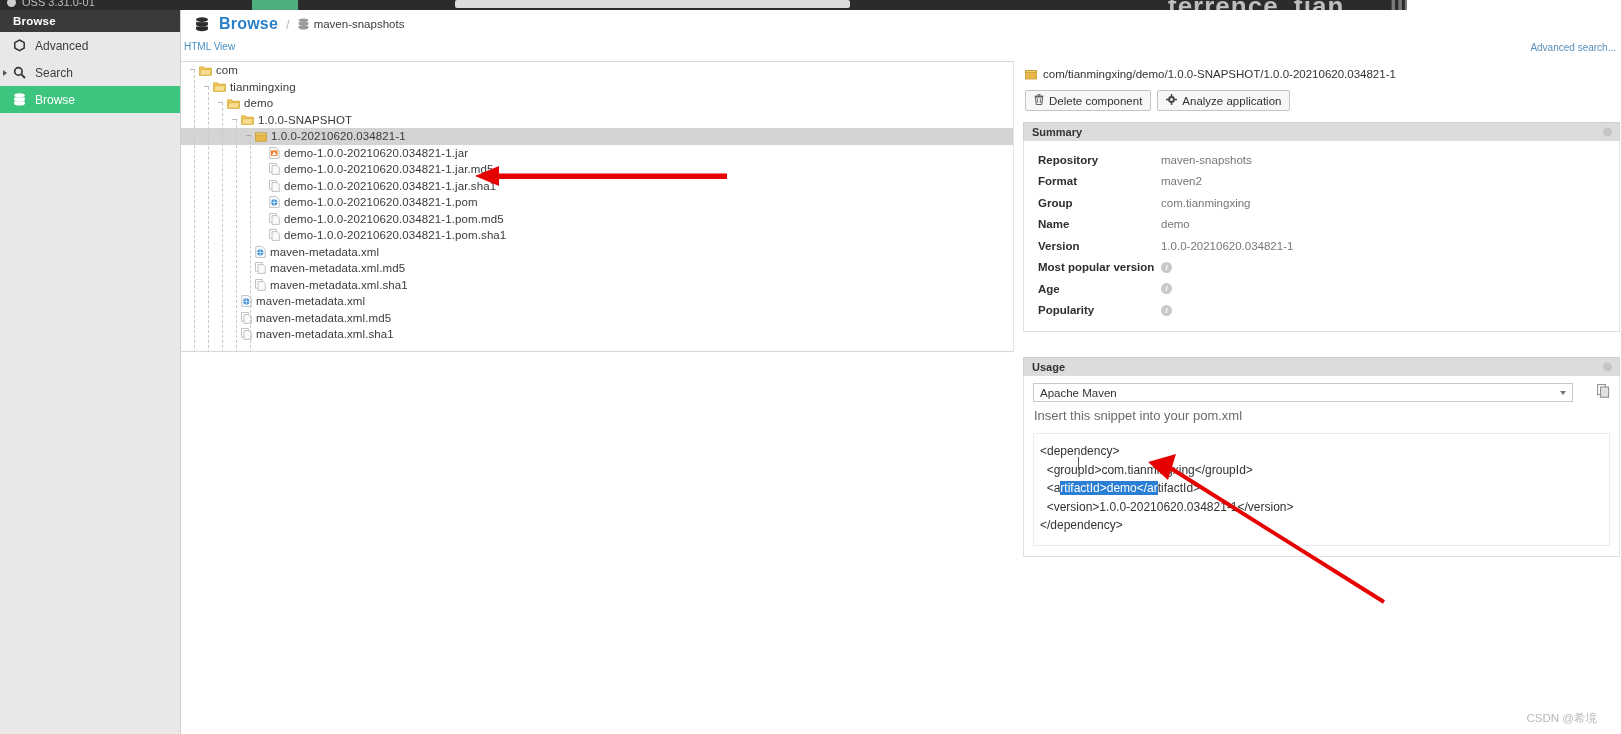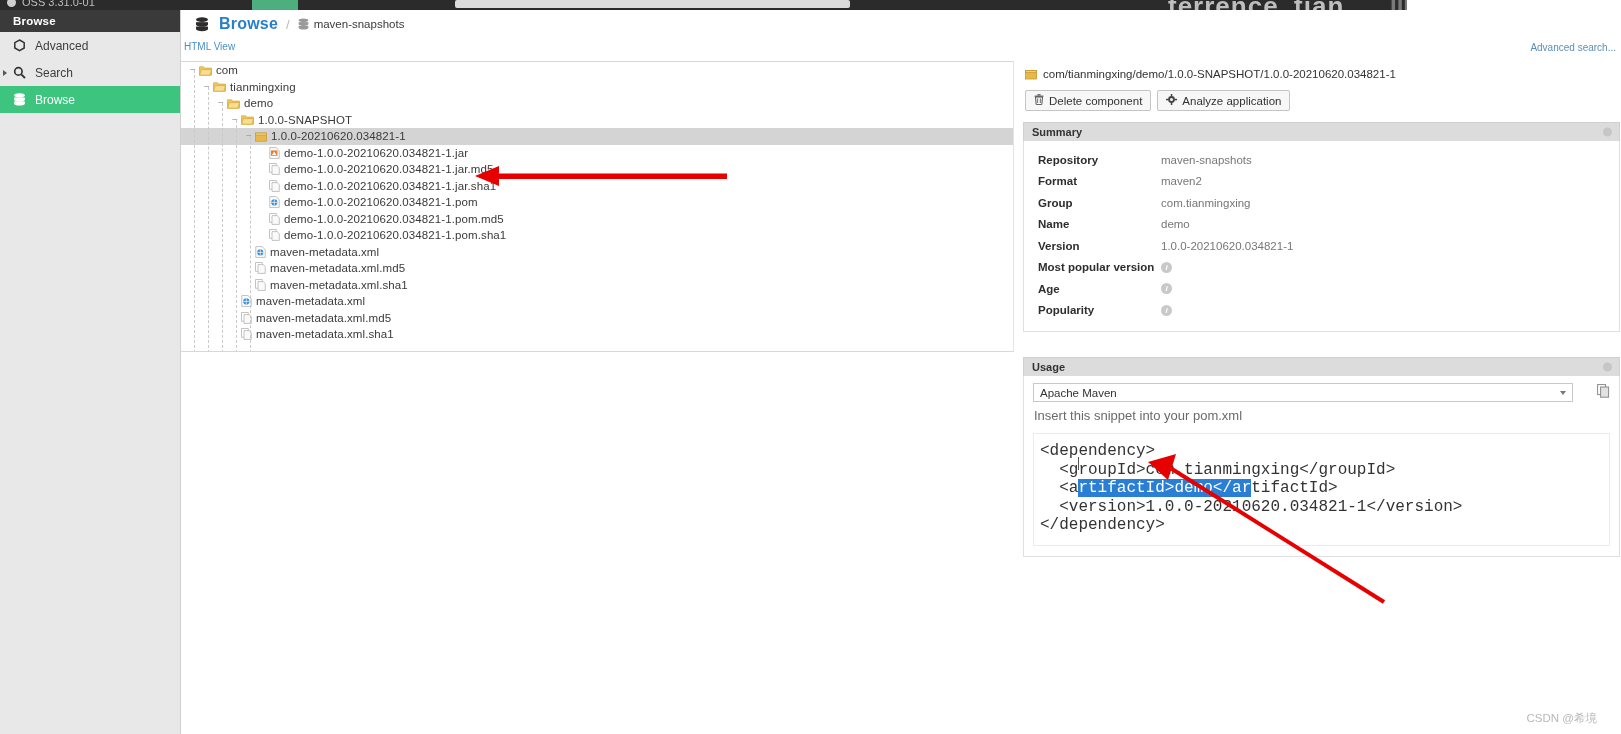--- a/index.html
+++ b/index.html
@@ -190,22 +190,22 @@
     padding: 0 6px; position: relative; cursor: pointer;
   }
   .selcaret {
     position: absolute; right: 6px; top: 50%; transform: translateY(-50%);
     width: 0; height: 0; border-top: 4px solid #777;
     border-left: 3.5px solid transparent; border-right: 3.5px solid transparent;
   }
   .hint { font-size: 13px; color: #6a6a6a; margin: 6px 0 10px 1px; }
   .snippet {
     border: 1px solid #ececec; background: #fff;
-    padding: 8px 6px 10px 6px; font-size: 16px; color: #333;
-    line-height: 18.5px; white-space: pre; cursor: text; font-family: Liberation Mono, monospace;
+    padding: 8px 6px 10px 6px; font-size: 12px; color: #333;
+    line-height: 18.5px; white-space: pre; cursor: text;
   }
   .sel-text { background: #2a7fd4; color: #fff; }
 
   
   .arrow-svg { position: absolute; pointer-events: none; }
 
   .csdn {
     position: absolute; right: 24px; bottom: 8px;
     font-size: 11.5px; color: #b9b9b9; white-space: nowrap;
   }

